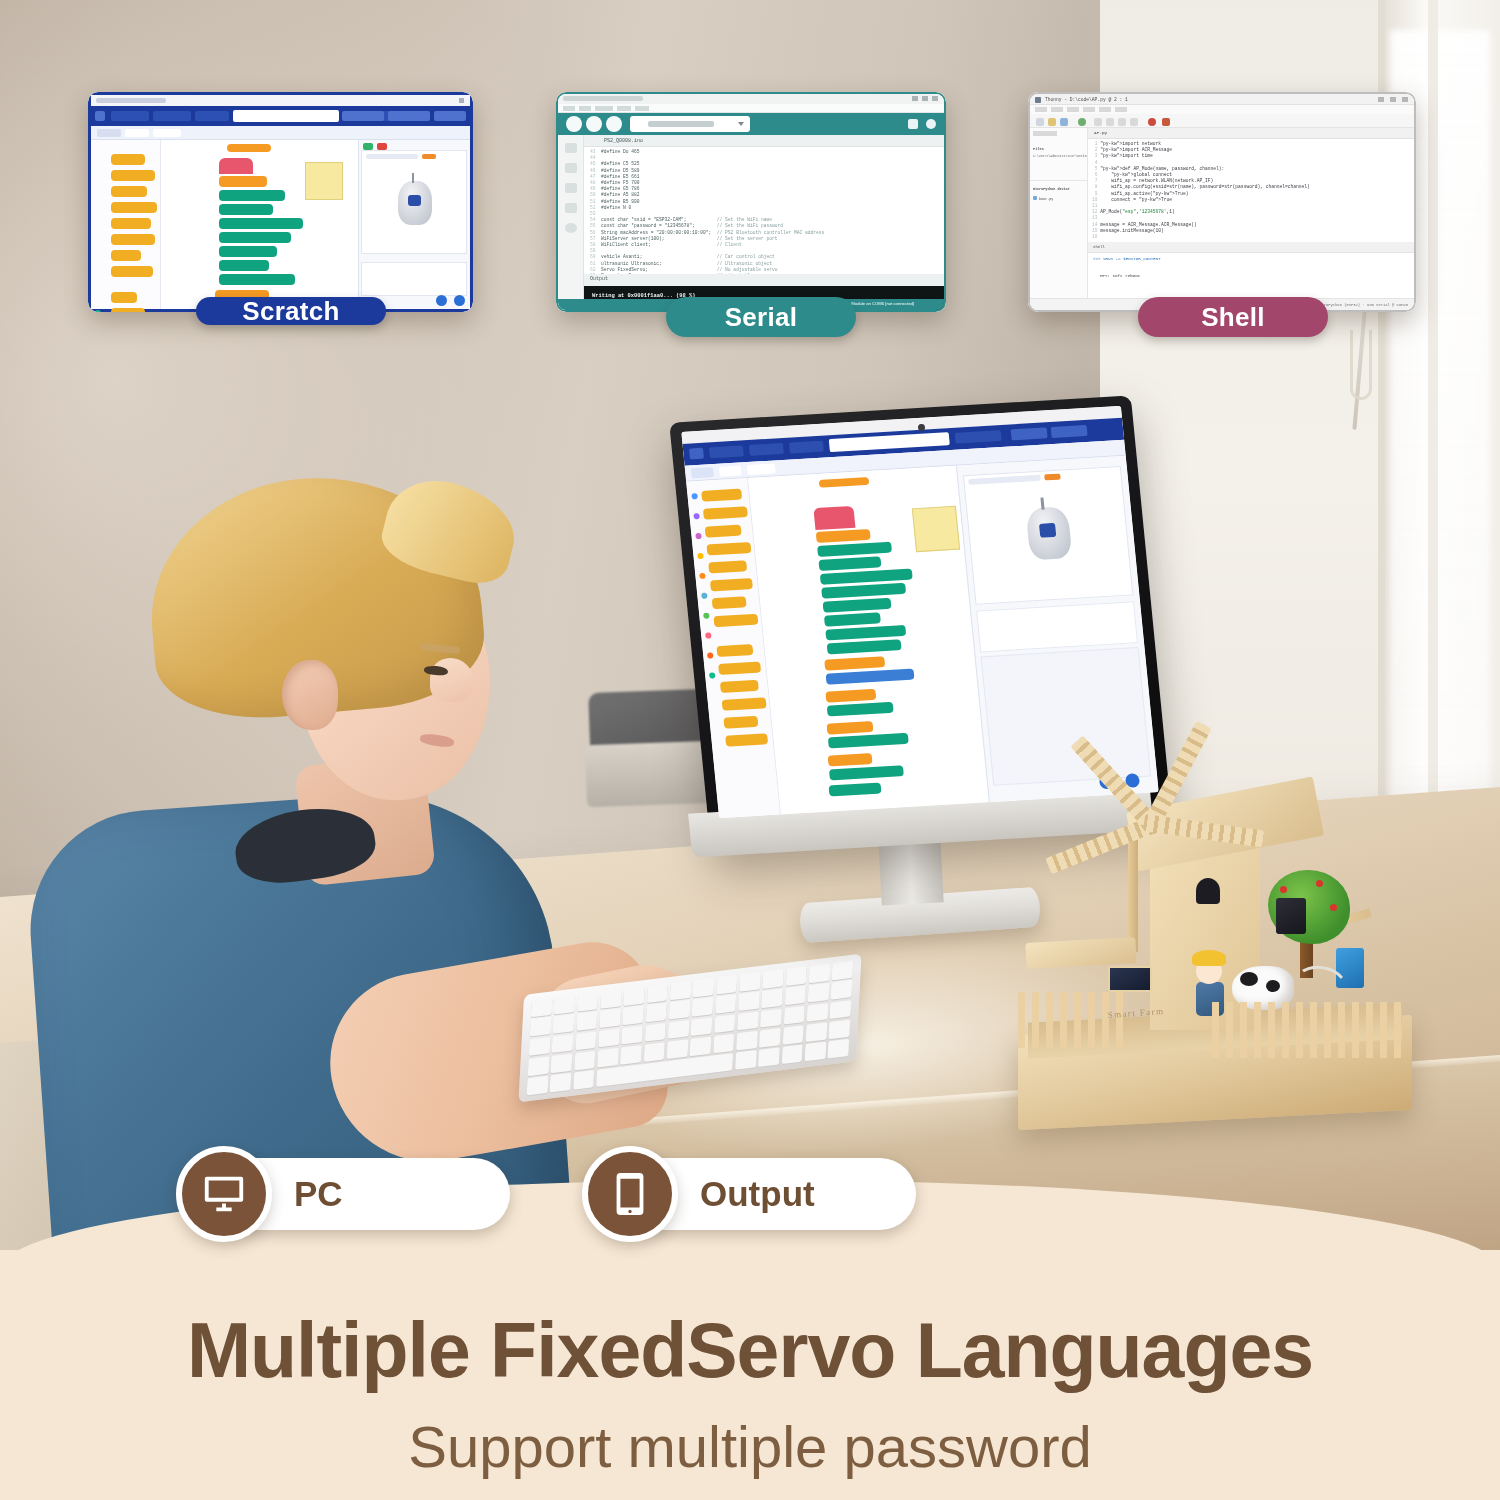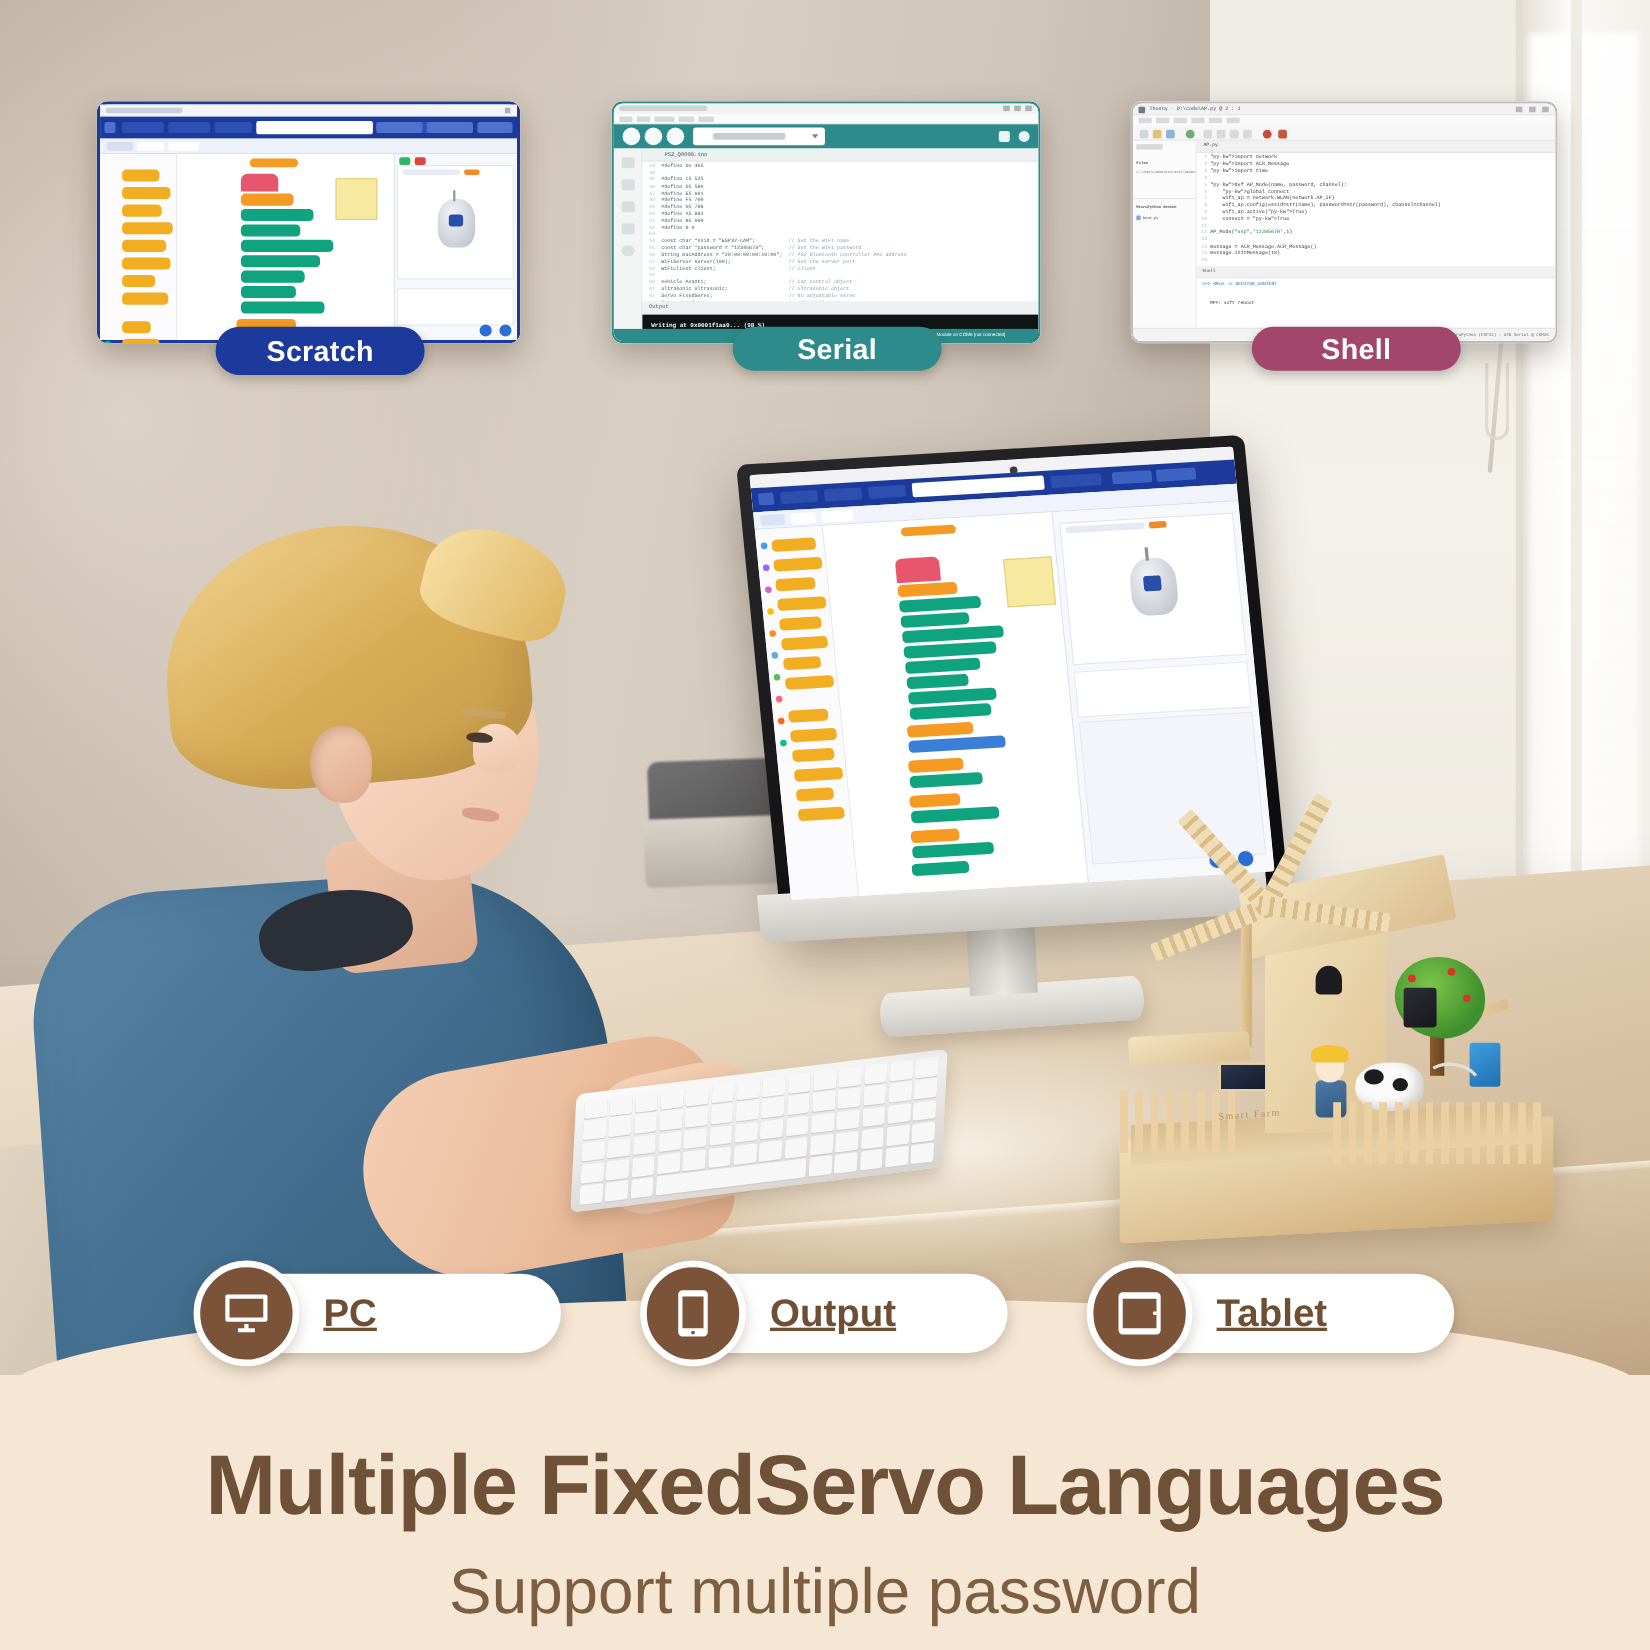--- a/index.html
+++ b/index.html
@@ -426,21 +426,21 @@
 
   
   .badges { position:absolute; left:190px; top:1148px; width:1130px; height:92px; }
   .badge {
     position:absolute; height:72px; background:#ffffff;
     border-radius:36px; display:flex; align-items:center;
     box-shadow: 0 5px 14px rgba(60,45,30,.25);
   }
   .badge-label {
     margin-left:104px; font-size:35px; color:#6e4f34; font-weight:600;
-    font-family:"Liberation Sans", sans-serif; white-space:nowrap;text-decoration:underline;
+    font-family:"Liberation Sans", sans-serif; white-space:nowrap;
   }
   .badge-circle {
     position:absolute; left:-14px; top:-12px; width:96px; height:96px;
     border-radius:50%; background:#7a5339; border:6px solid #ffffff;
     display:flex; align-items:center; justify-content:center;
     box-shadow: 0 5px 14px rgba(60,45,30,.22);
   }
   .badge-circle svg { width:46px; height:46px; fill:#ffffff; }
 
   .tiny { font-size:4px; font-family:"Liberation Sans", sans-serif; color:#fff; }
@@ -758,21 +758,21 @@
       <div style="position:absolute;left:4px;top:3px;width:52px;height:5px;background:#e6eaf4;border-radius:2px"></div>
       <div style="position:absolute;left:60px;top:3px;width:14px;height:5px;background:#f08a2a;border-radius:2px"></div>
       <div style="position:absolute;left:36px;top:30px;width:34px;height:44px;background:radial-gradient(ellipse at 40% 30%,#f2f3f6,#b9bec8);border-radius:42% 42% 36% 36%"></div>
       <div style="position:absolute;left:46px;top:44px;width:13px;height:11px;background:#2b4fa8;border-radius:3px"></div>
       <div style="position:absolute;left:50px;top:22px;width:2px;height:10px;background:#8d93a0"></div>
     </div>
     <div style="position:absolute;right:6px;top:170px;width:106px;height:34px;background:#fff;border:1px solid #e3e7f1"></div>
     <div style="position:absolute;right:26px;bottom:6px;width:11px;height:11px;border-radius:50%;background:#2b6fd6"></div>
     <div style="position:absolute;right:8px;bottom:6px;width:11px;height:11px;border-radius:50%;background:#2b6fd6"></div>
   </div>
-  <div class="lang-pill" style="left:108px;top:205px;width:190px;height:44px;background:#1B3A9B;">Scratch</div>
+  <div class="lang-pill" style="left:108px;top:205px;width:190px;height:28px;background:#1B3A9B;">Scratch</div>
 </div>
 
 <div class="lang-card" style="left:556px;top:92px;width:392px;height:250px;">
   <div class="lang-win" style="width:390px;height:220px;">
     <div class="ar-frame">
       <div class="ar-title">
         <div style="position:absolute;left:5px;top:2px;width:80px;height:5px;background:#ccd4d4;border-radius:2px"></div>
         <div style="position:absolute;right:26px;top:2px;width:6px;height:5px;background:#aab4b4"></div>
         <div style="position:absolute;right:16px;top:2px;width:6px;height:5px;background:#aab4b4"></div>
         <div style="position:absolute;right:6px;top:2px;width:6px;height:5px;background:#aab4b4"></div>
@@ -939,21 +939,13 @@
 
   <div class="badge" style="left:406px;top:10px;width:320px;">
     <div class="badge-circle">
       <svg viewBox="0 0 24 24">
         <path d="M7 1h10a2 2 0 0 1 2 2v18a2 2 0 0 1-2 2H7a2 2 0 0 1-2-2V3a2 2 0 0 1 2-2zm0 3v15h10V4H7zm5 16.2a.9.9 0 1 0 0 1.8.9.9 0 0 0 0-1.8z"></path>
       </svg>
     </div>
     <span class="badge-label">Output</span>
   </div>
 
-  <div class="badge" style="left:812px;top:10px;width:320px;">
-    <div class="badge-circle">
-      <svg viewBox="0 0 24 24">
-        <path d="M4 2h16a2 2 0 0 1 2 2v16a2 2 0 0 1-2 2H4a2 2 0 0 1-2-2V4a2 2 0 0 1 2-2zm0 3v14h16V5H4zm15.2 6a.9.9 0 1 0 0 1.8.9.9 0 0 0 0-1.8z"></path>
-      </svg>
-    </div>
-    <span class="badge-label">Tablet</span>
-  </div>
 </div>
 
 </body></html>

